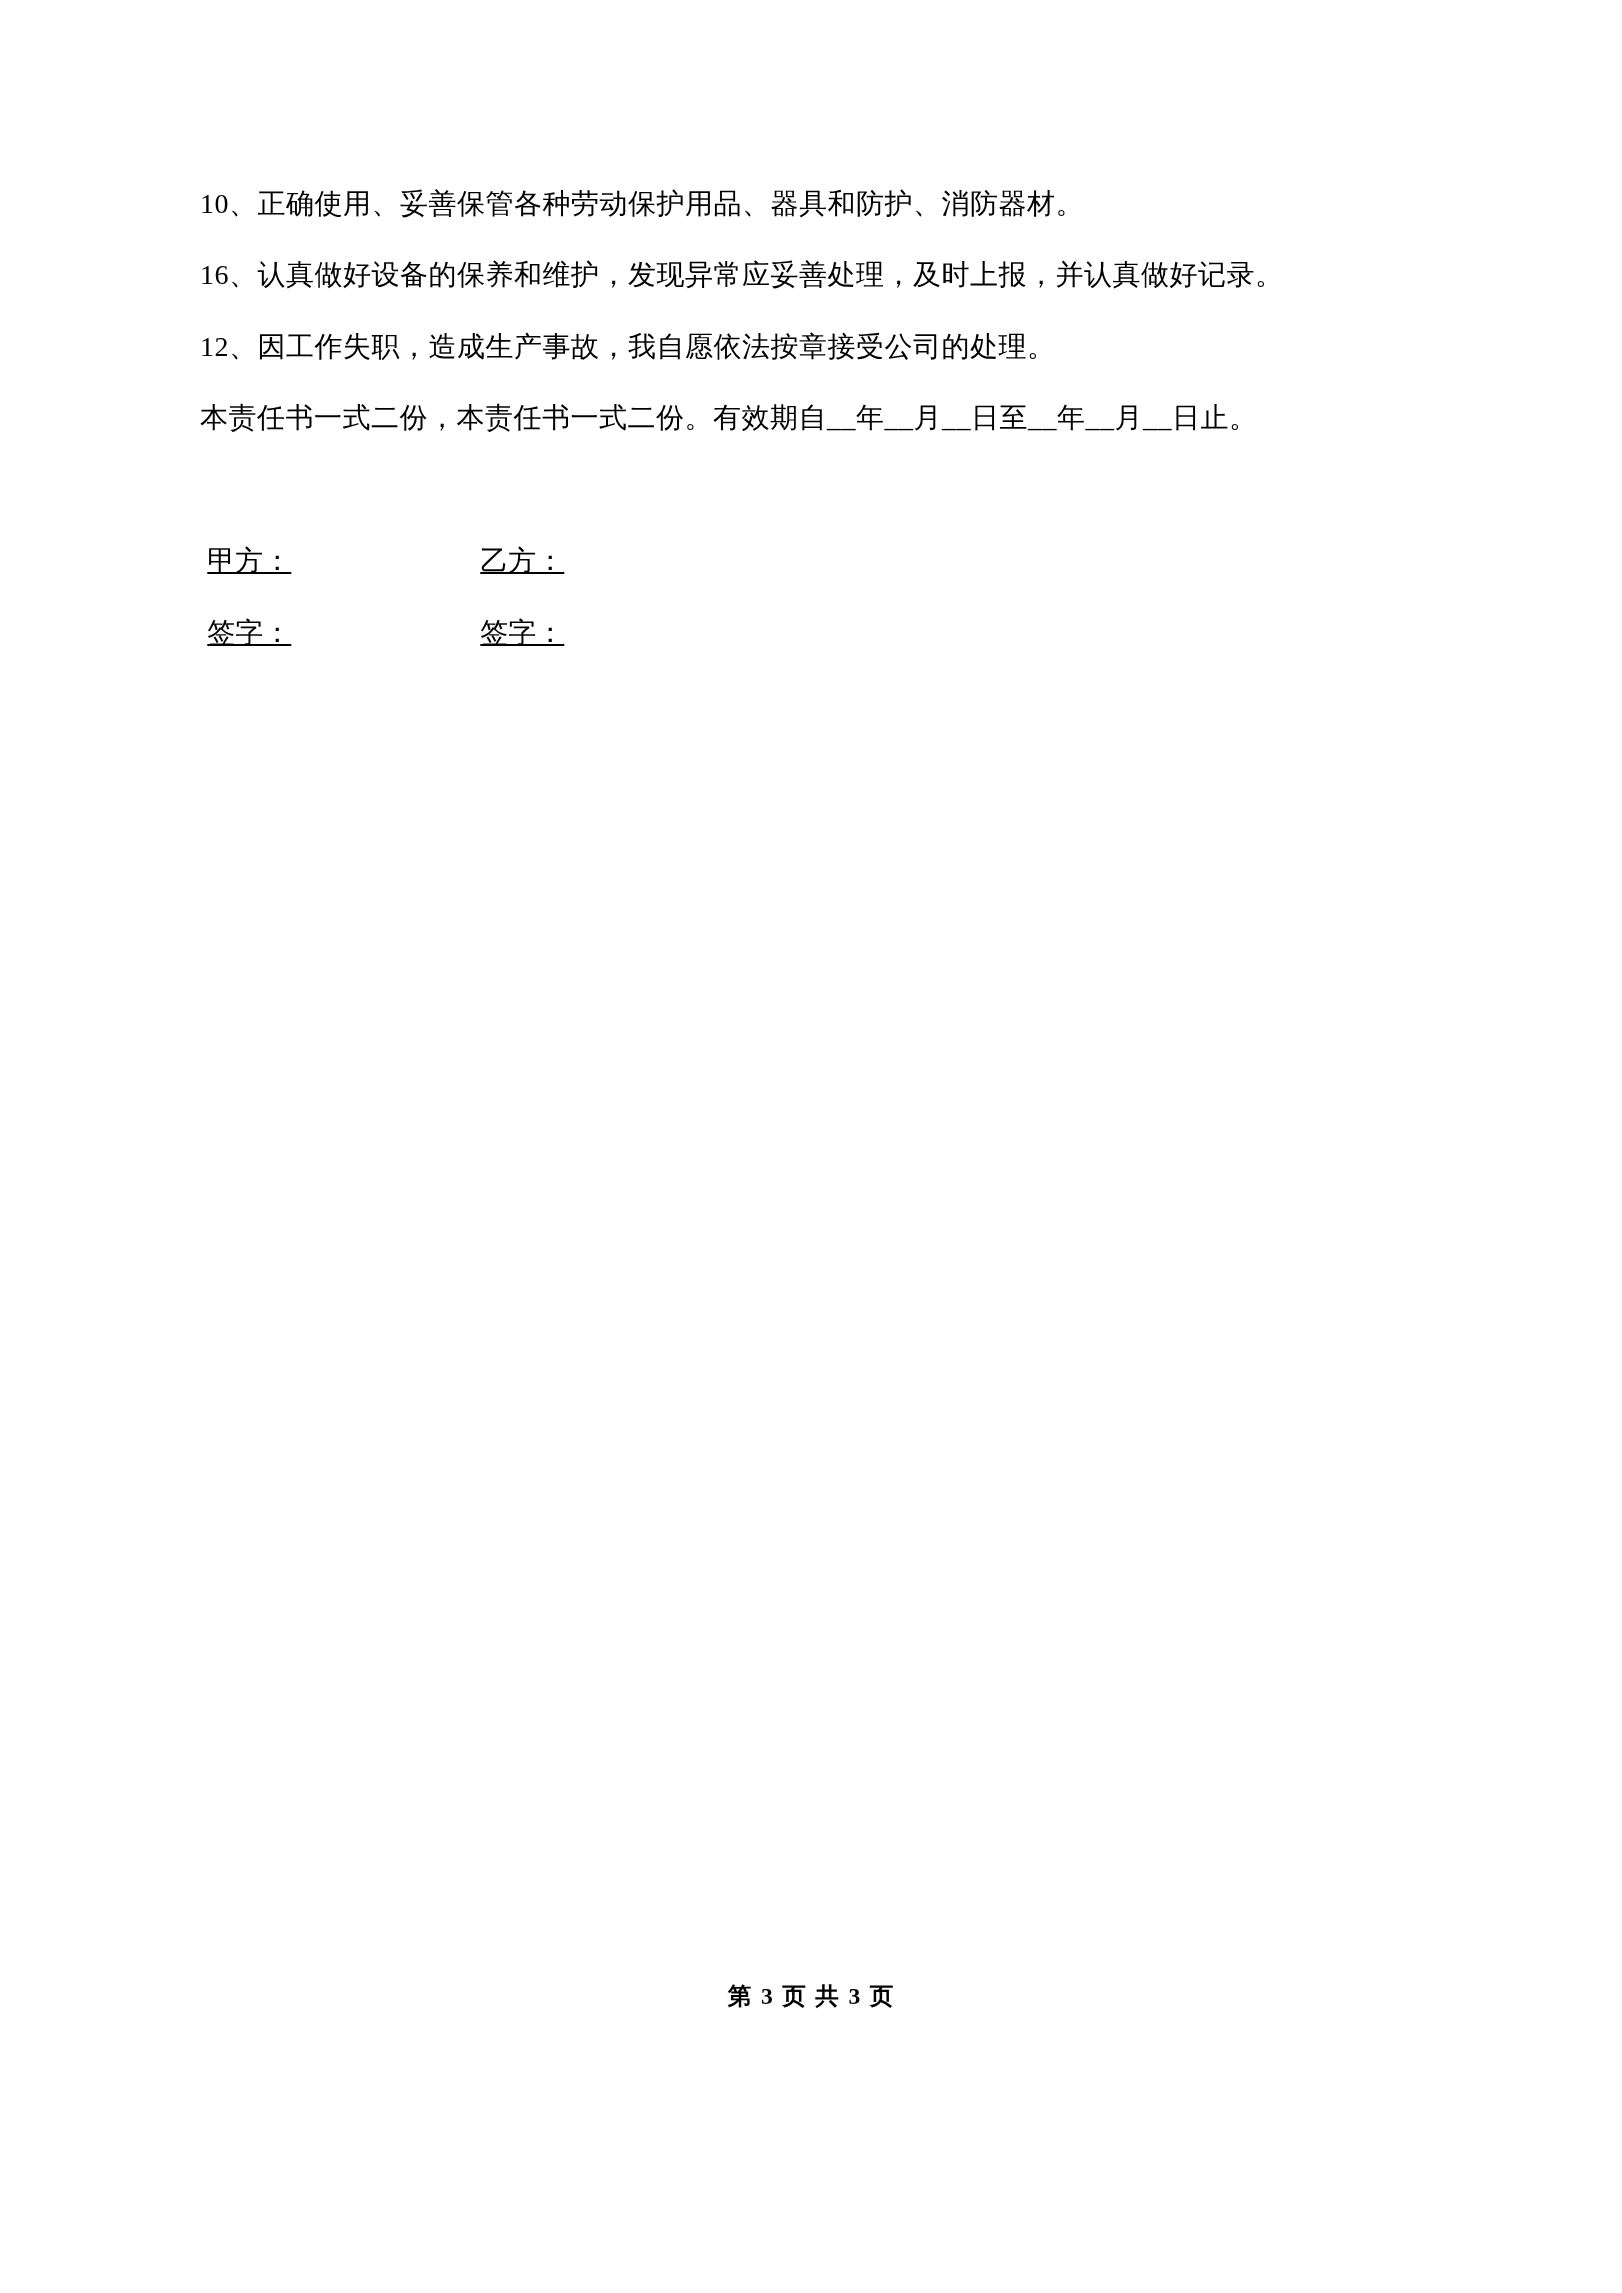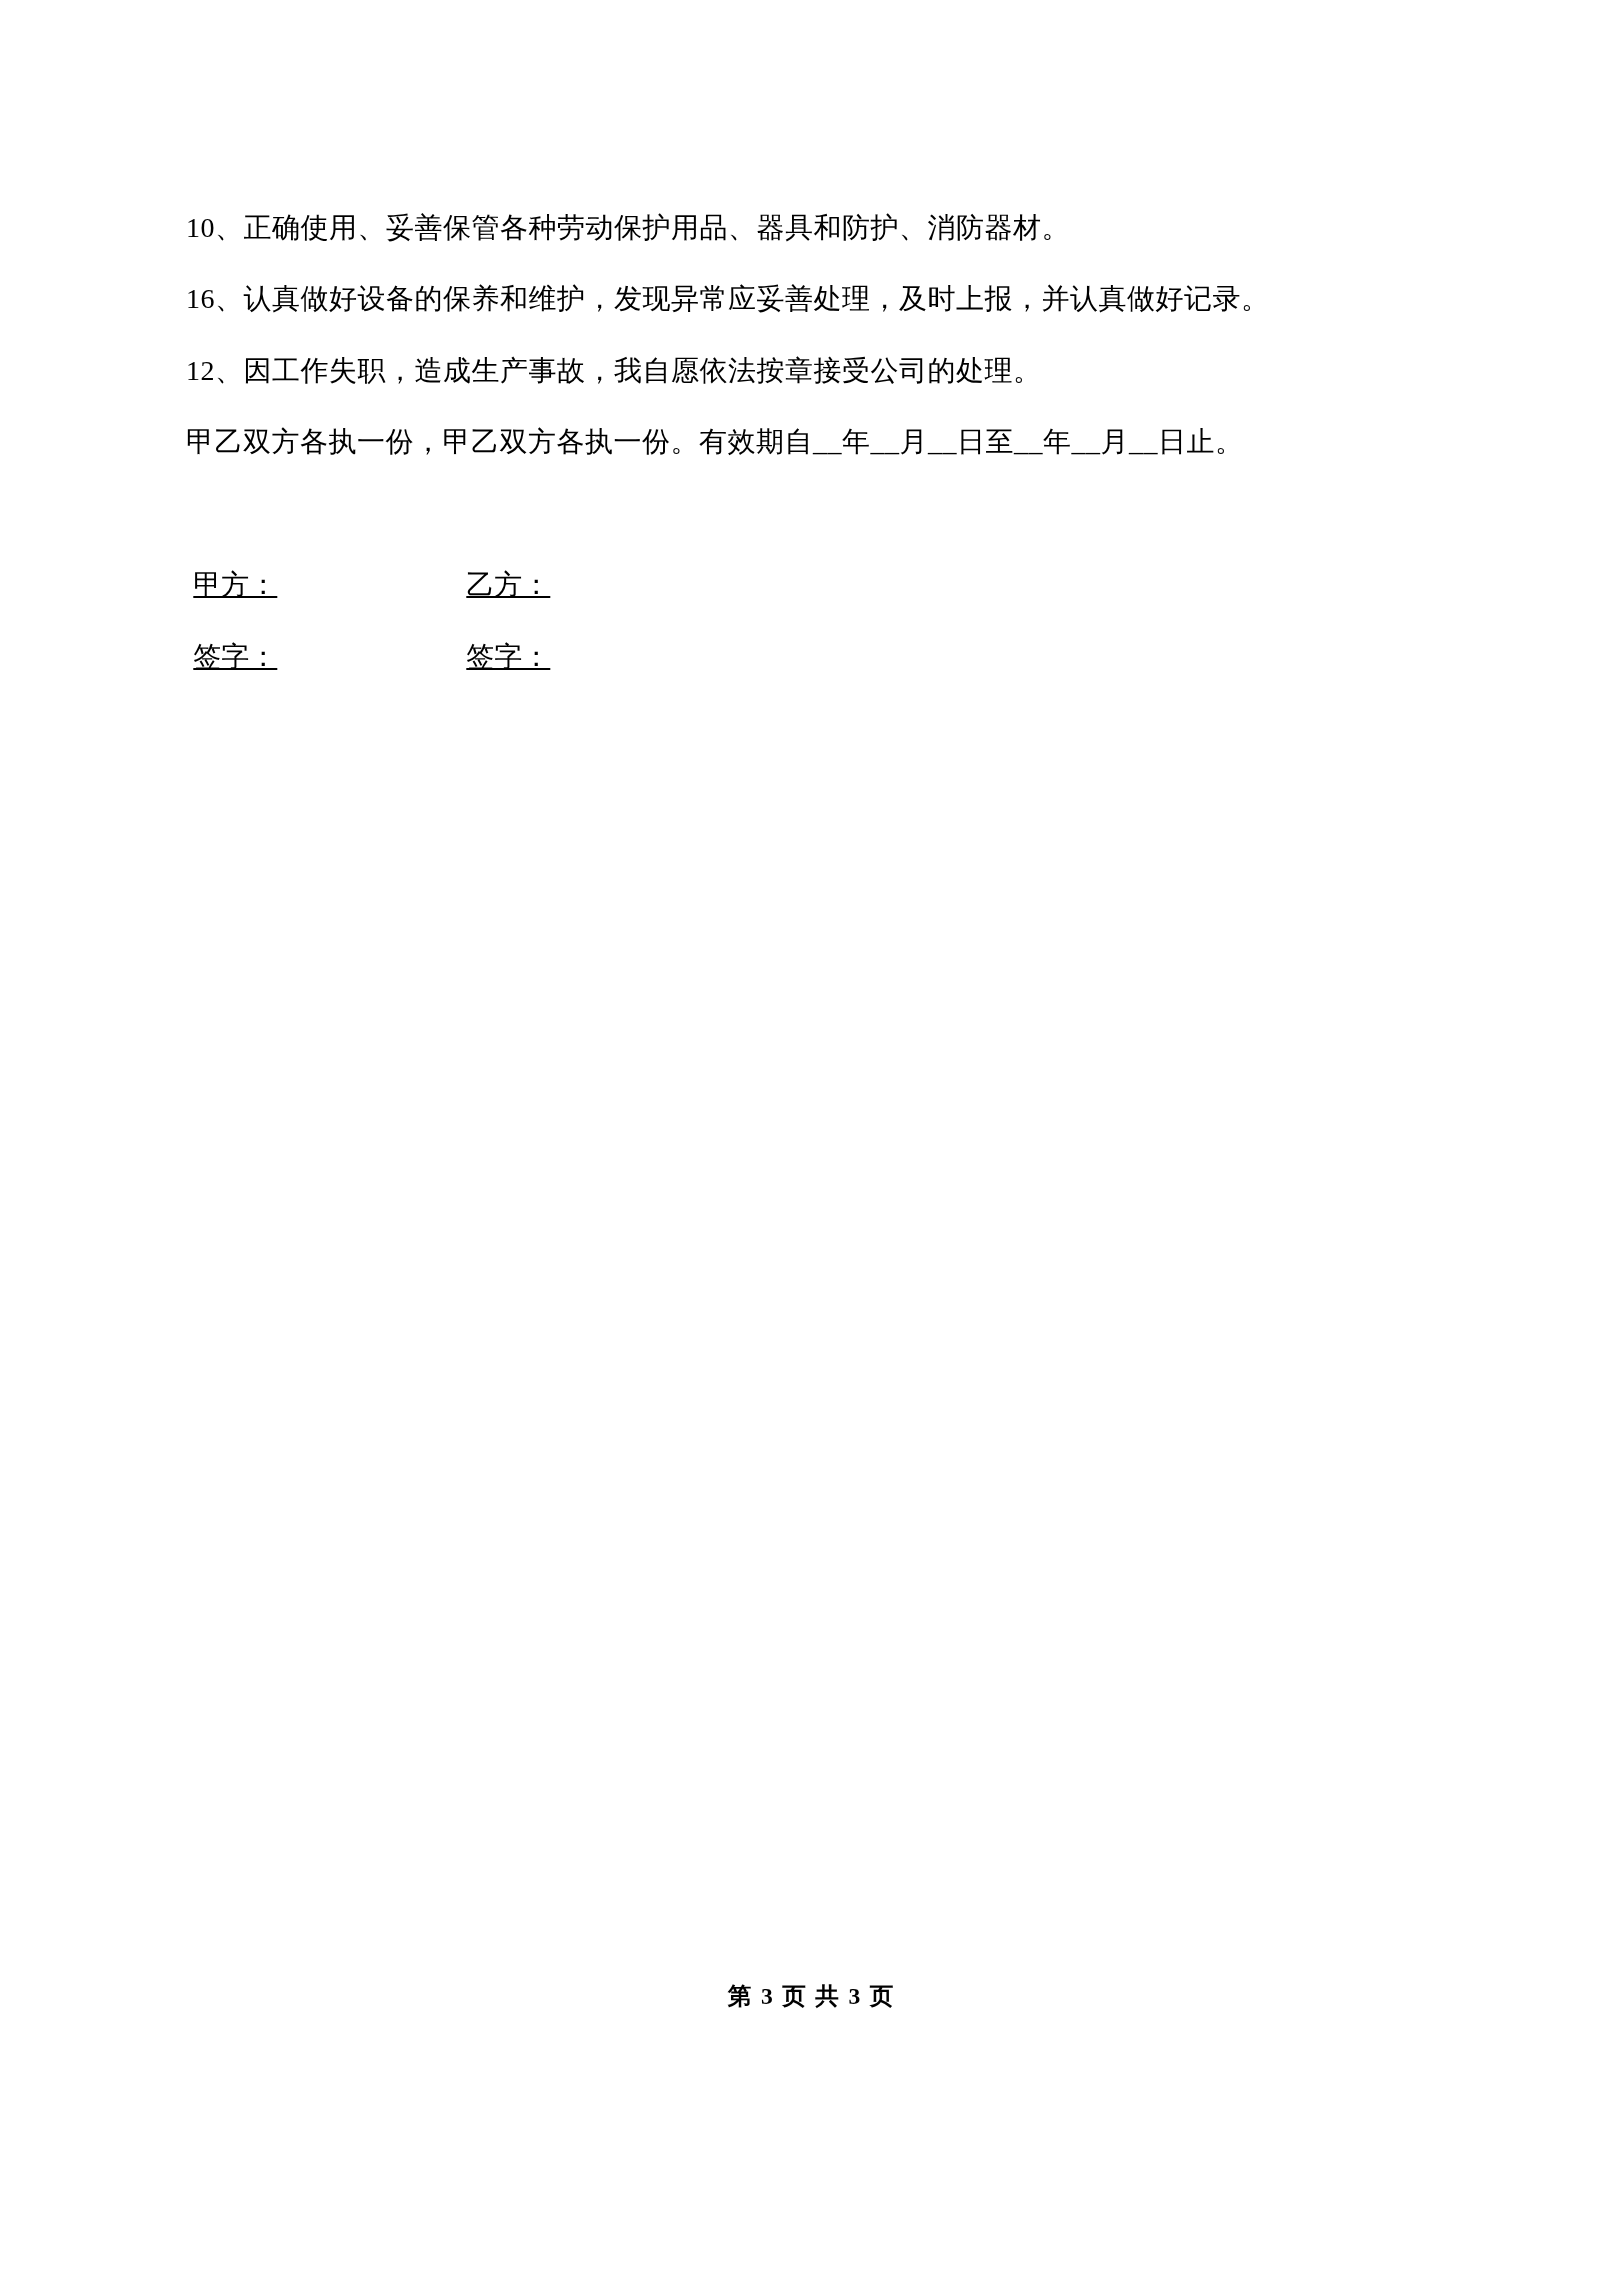--- a/index.html
+++ b/index.html
@@ -26,24 +26,23 @@
   .page-border-top {
     position: absolute;
     left: 0;
     top: 0;
     width: 1623px;
     height: 2.7px;
     background: #ffffff;
   }
   .content {
     position: absolute;
-    left: 186px;
+    left: 200px;
     top: 182px;
     width: 1264px;
-    margin-top: 24px;
   }
   .para {
     font-size: 28px;
     line-height: 1.55;
     letter-spacing: 0.5px;
     margin: 0 0 28px 0;
     text-align: left;
     white-space: pre-wrap;
     word-break: break-word;
   }
@@ -91,21 +90,21 @@
 
 <div class="page">
 
   <div class="page-border-top"></div>
 
   <div class="content">
 
     <p class="para">10、正确使用、妥善保管各种劳动保护用品、器具和防护、消防器材。</p>
     <p class="para">16、认真做好设备的保养和维护，发现异常应妥善处理，及时上报，并认真做好记录。</p>
     <p class="para">12、因工作失职，造成生产事故，我自愿依法按章接受公司的处理。</p>
-    <p class="para last-of-list">甲乙双方各执一份，甲乙双方各执一份。有效期自__年__月__日至__年__月__日止。</p>
+    <p class="para last-of-list">本责任书一式二份，本责任书一式二份。有效期自__年__月__日至__年__月__日止。</p>
 
     <div class="spacer-block"></div>
 
     <div class="sign-row">
       <span class="sign-col-a">甲方：</span>
       <span class="sign-col-b">乙方：</span>
     </div>
 
     <div class="sign-row">
       <span class="sign-col-a">签字：</span>

